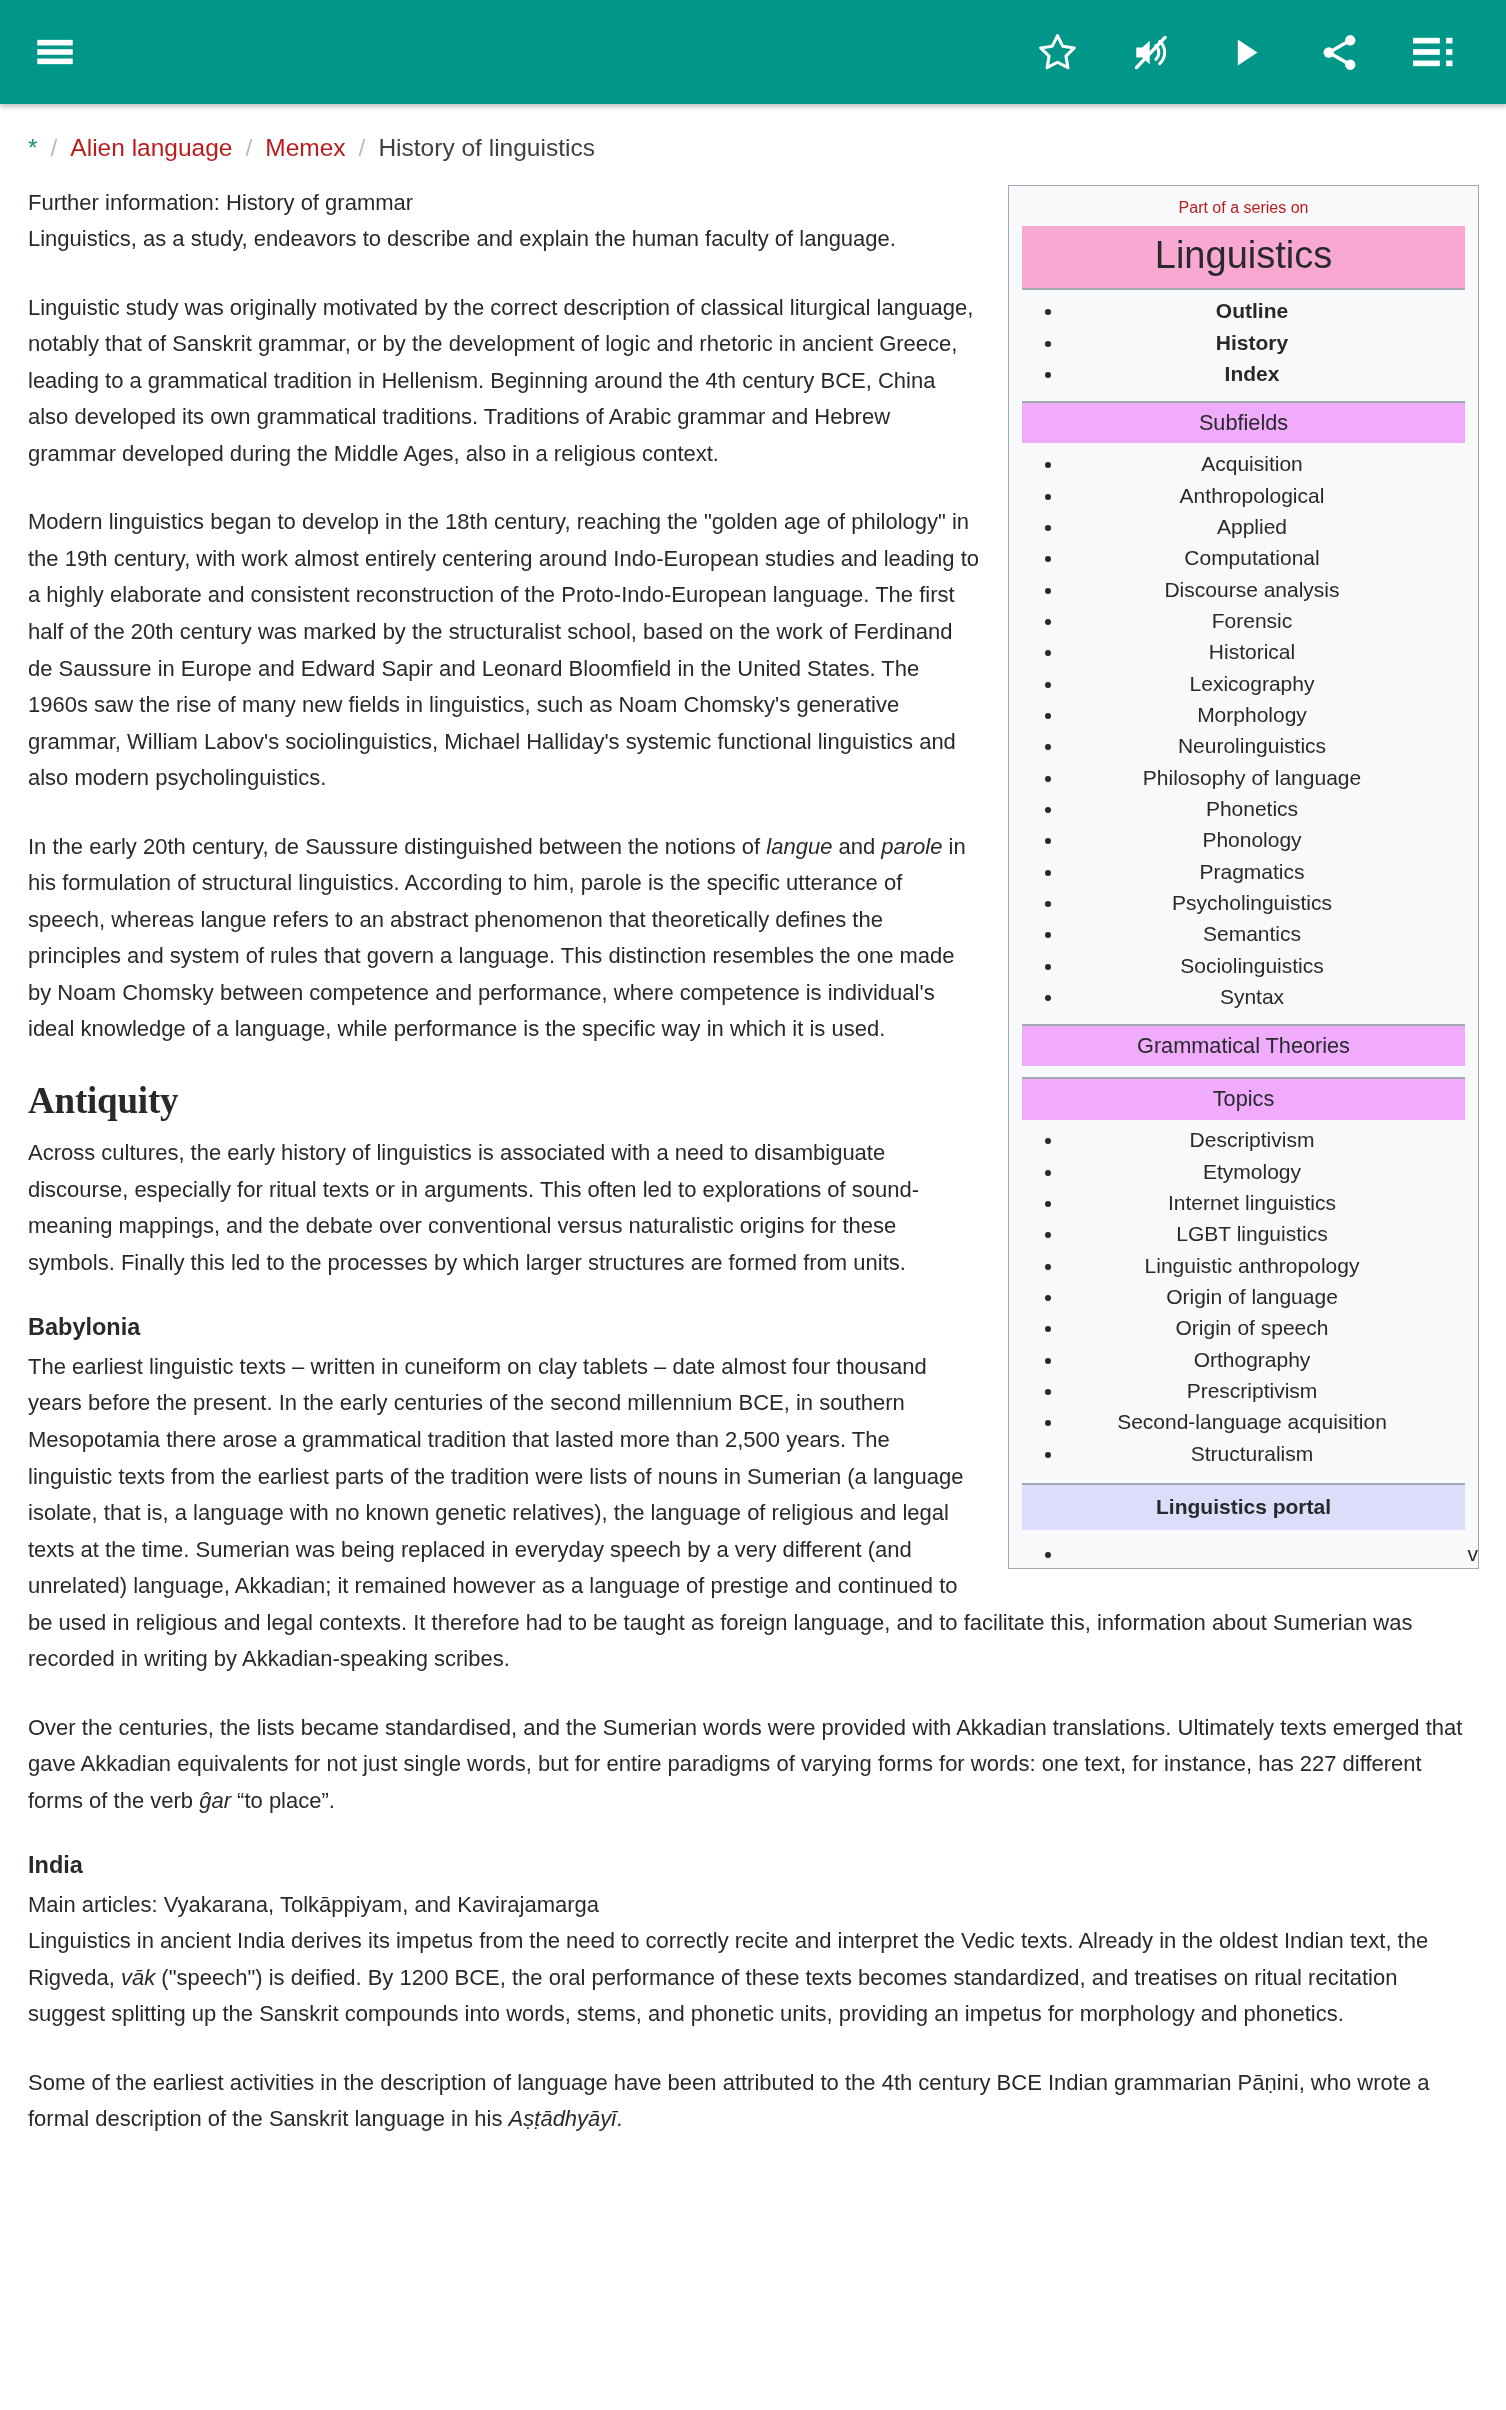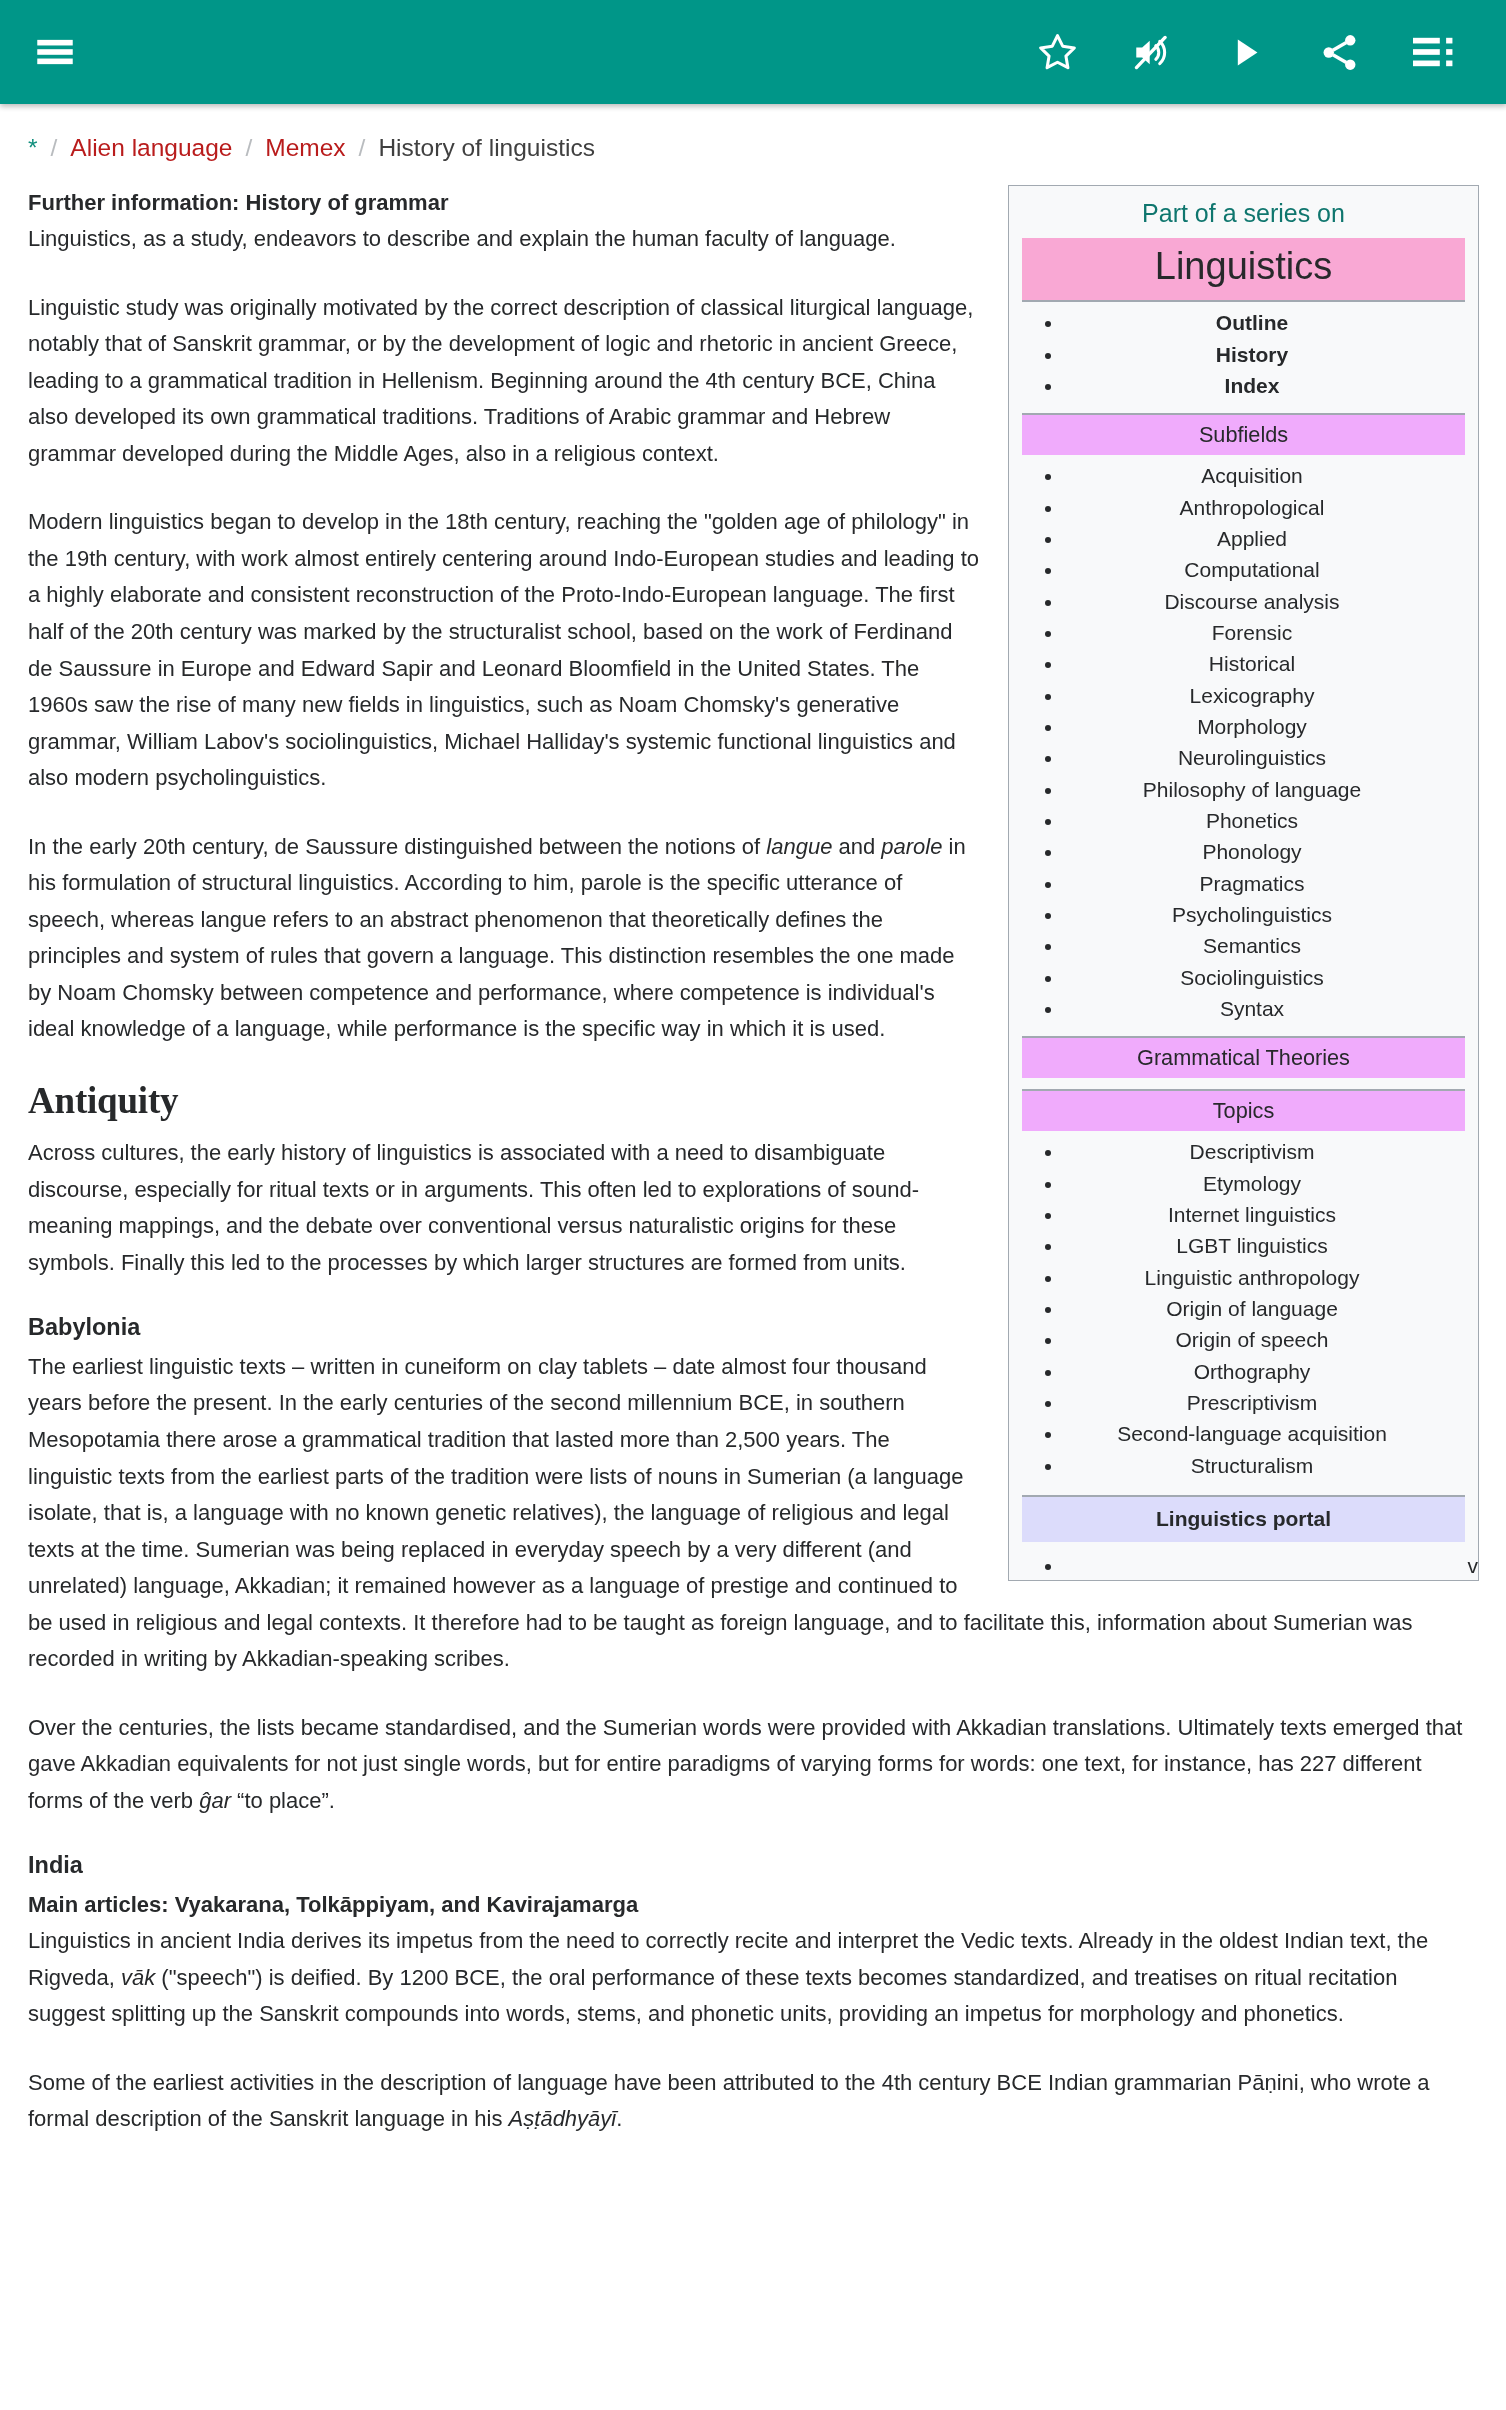--- a/index.html
+++ b/index.html
@@ -48,21 +48,21 @@
   .crumb-current { color: #404040; white-space: nowrap; }
 
   
   .content {
     padding: 21px 28px 0 28px;
     font-size: 22px;
     line-height: 1.66;
     color: #27292b;
   }
   .content p { margin: 0 0 32px 0; }
-  .content p.tight { margin-bottom: 0; font-weight: bold; }
+  .content p.tight { margin-bottom: 0; }
   .content i { font-style: italic; }
 
   h2.sec {
     font-size: 37px;
     font-weight: 700;
     margin: 9.4px 0 13px 0;
     line-height: 1.15;
     letter-spacing: -0.2px;
     font-family: Liberation Serif, serif;
   }
@@ -82,22 +82,22 @@
     background: #f8f9fa;
     font-size: 20px;
     line-height: 1.33;
     overflow: hidden;
     max-height: 1573px;
     position: relative;
   }
   .ib-above {
     text-align: center;
     padding: 11.3px 9.4px 7.5px 9.4px;
-    font-size: 25px;
-    color: #0f766e;
+    font-size: 16px;
+    color: #b91c1c;
   }
   .ib-title {
     background: #f9a8d4;
     text-align: center;
     font-size: 38px;
     line-height: 1.25;
     padding: 5.6px 9.4px 9.4px 9.4px;
     margin: 0 13px;
     border-bottom: 2.8px solid #a2a9b1;
     font-weight: 400;

